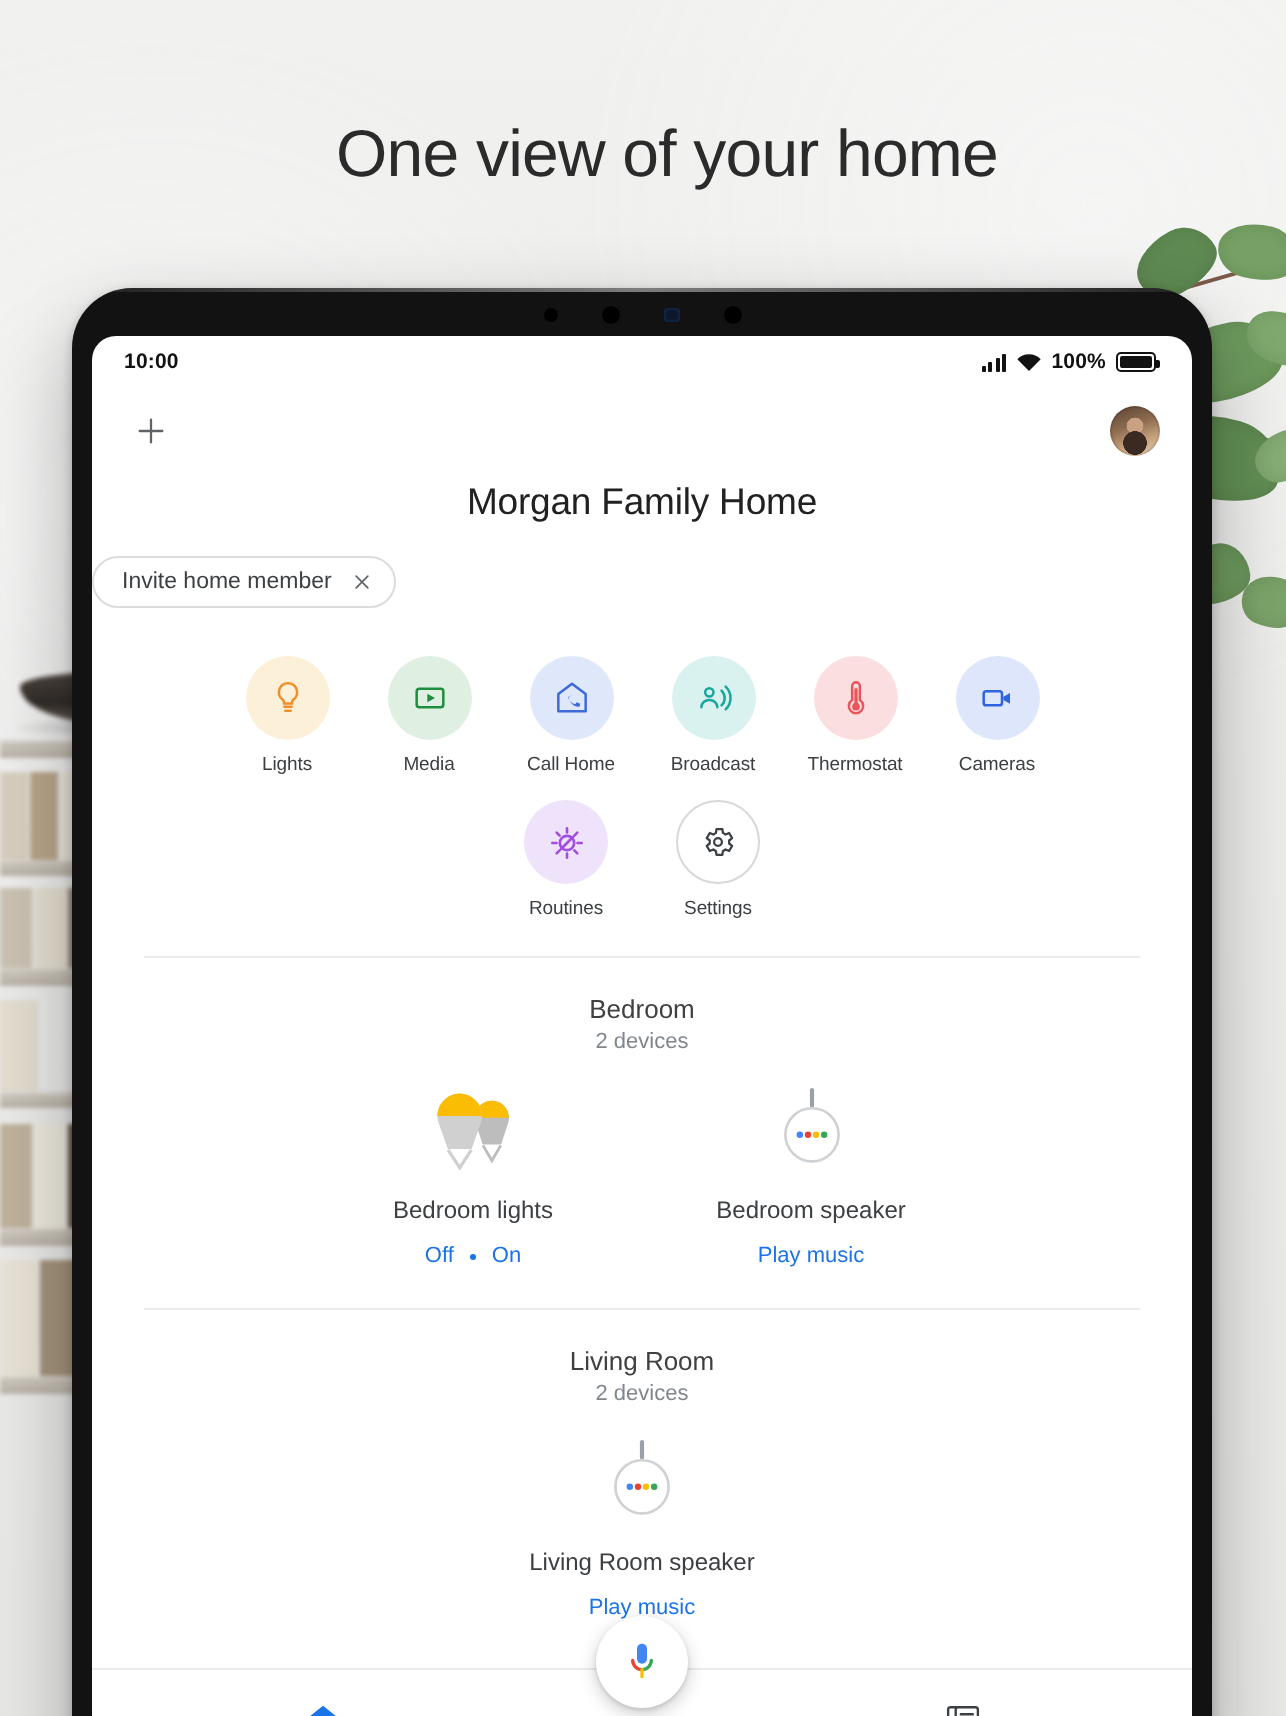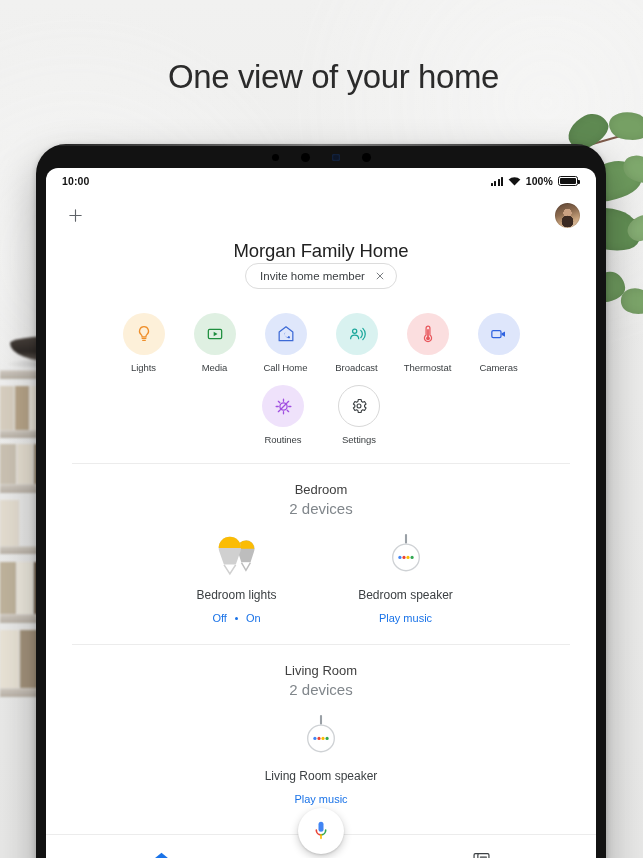--- a/index.html
+++ b/index.html
@@ -185,21 +185,21 @@
   }
 
   .home-title {
     text-align: center;
     font-size: 18.5px;
     font-weight: 400;
     color: #212121;
     letter-spacing: -.1px;
     margin-top: 4px;
   }
-  .invite-row { display: flex; justify-content: center; margin-top: 1px; }
+  .invite-row { display: flex; justify-content: flex-start; margin-top: 16px; }
   .invite-chip {
     display: inline-flex; align-items: center; gap: 10px;
     height: 26px; padding: 0 11px 0 14px;
     border: 1px solid #dcdcdc; border-radius: 14px;
     font-size: 11.5px; color: #3c4043; background: #fff;
     cursor: pointer;
   }
   .chip-x { width: 10px; height: 10px; display:block; }
 
   
@@ -217,21 +217,21 @@
   .sc-label {
     margin-top: 7px; font-size: 9.5px; color: #3c4043; text-align: center;
     white-space: nowrap; letter-spacing: -.05px;
   }
 
   .divider { height: 1px; background: #ececec; margin: 18px 26px 0 26px; }
 
   
   .room { padding-top: 18px; }
   .room-name { text-align: center; font-size: 13px; color: #404040; }
-  .room-count { text-align: center; font-size: 15px; color: #80868b; margin-top: 3px; }
+  .room-count { text-align: center; font-size: 11px; color: #80868b; margin-top: 3px; }
 
   .devices { display: flex; justify-content: center; gap: 41px; margin-top: 16px; }
   .device { width: 128px; display: flex; flex-direction: column; align-items: center; cursor: pointer; }
   .dev-art { height: 46px; display: flex; align-items: center; justify-content: center; }
   .dev-name { margin-top: 9px; font-size: 12px; color: #3c4043; text-align: center; white-space: nowrap; }
   .dev-actions { margin-top: 10px; display: flex; align-items: center; gap: 8px; }
   .dev-action { font-size: 11px; color: #1a73e8; cursor: pointer; }
   .dot-sep { width: 3px; height: 3px; border-radius: 50%; background: #1a73e8; display: block; }
 
   

